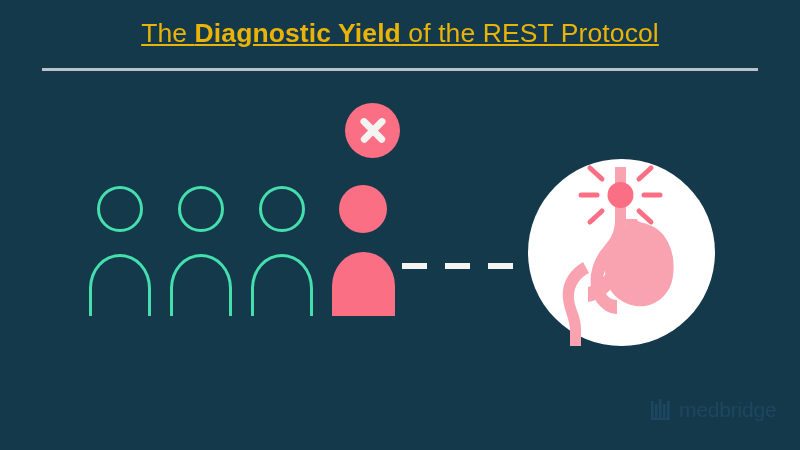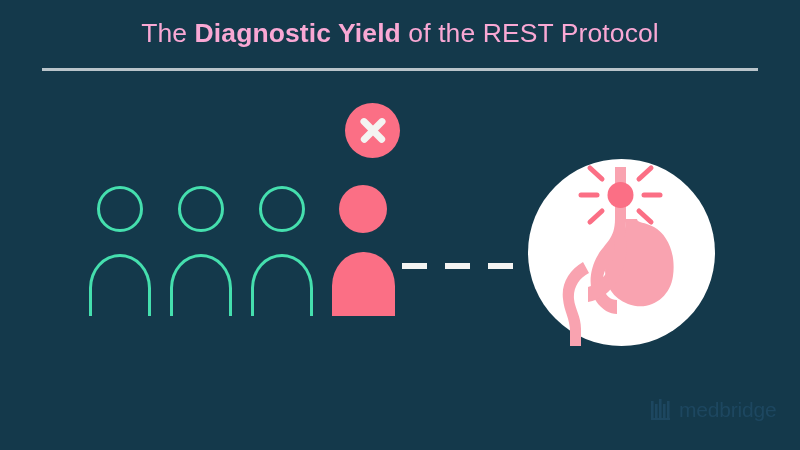--- a/index.html
+++ b/index.html
@@ -22,24 +22,25 @@
   #title-block {
     position: absolute;
     left: 0;
     top: 16px;
     width: 800px;
     text-align: center;
   }
   #page-title {
     font-size: 26.5px;
     line-height: 34px;
-    color: #f9a8d4;
+    color: #eab308;
     font-weight: 400;
     letter-spacing: 0.1px;
     white-space: nowrap;
+    text-decoration: underline;
   }
   #page-title .strong {
     font-weight: 700;
   }
   #title-divider {
     position: absolute;
     left: 42px;
     top: 68px;
     width: 716px;
     height: 3px;

